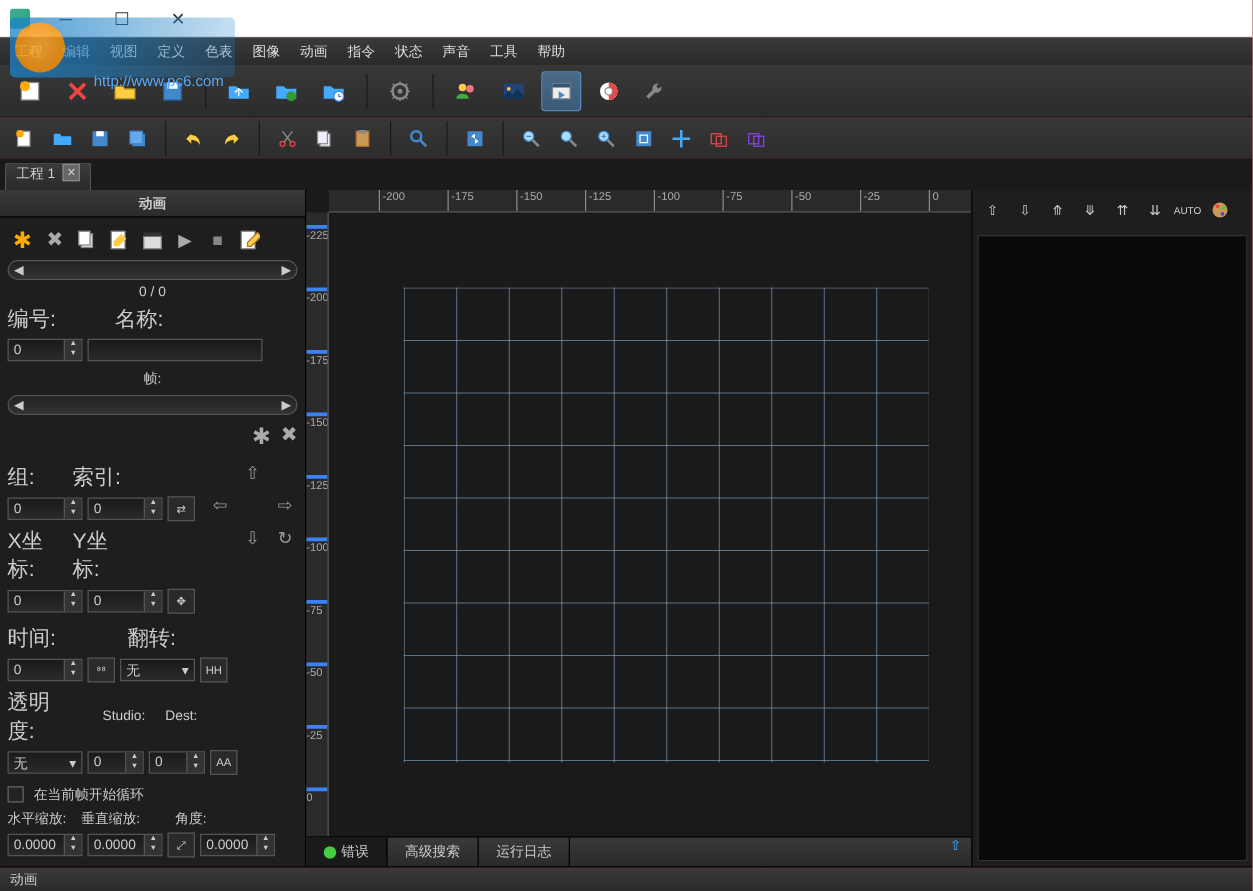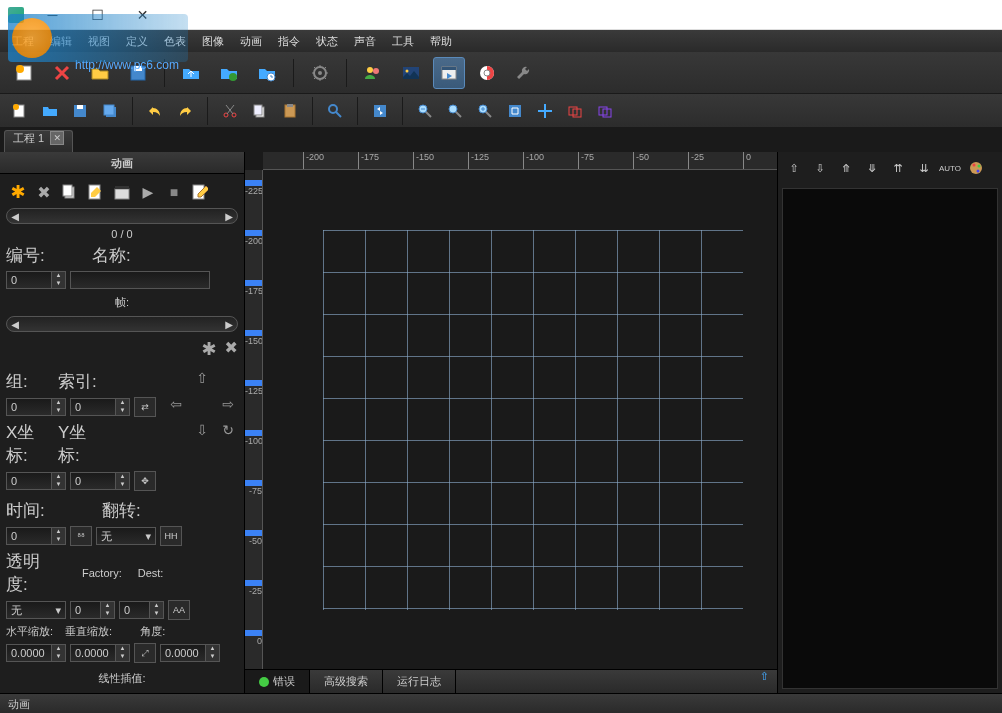--- a/index.html
+++ b/index.html
@@ -44,21 +44,21 @@
 .spinner .spbtns div{flex:1;background:#333;border-left:1px solid #555;font-size:6px;text-align:center}
 .combo{width:60px;height:18px;background:linear-gradient(#1a1a1a,#2a2a2a);border:1px solid #555;display:flex;align-items:center;padding:0 4px;position:relative}
 .combo::after{content:"▾";position:absolute;right:4px}
 .iconbtn{width:22px;height:20px;background:#2a2a2a;border:1px solid #555;display:flex;align-items:center;justify-content:center;font-size:9px}
 .checkbox{width:13px;height:13px;border:1px solid #666;background:#222;margin-right:4px}
 .centerpanel{flex:1;display:flex;flex-direction:column;background:#1a1a1a;min-width:0}
 .canvas-area{flex:1;position:relative;overflow:hidden;background:#1a1a1a}
 .ruler-h{height:18px;background:#2a2a2a;border-bottom:1px solid #555;position:relative;margin-left:18px;overflow:hidden}
 .ruler-h .tick{position:absolute;top:0;height:100%;border-left:1px solid #888;padding-left:2px;font-size:9px;color:#aaa;line-height:10px}
 .ruler-v{width:18px;background:#2a2a2a;border-right:1px solid #555;position:absolute;left:0;top:18px;bottom:0;overflow:hidden}
-.ruler-v .tick{position:absolute;left:0;width:100%;border-top:6px solid #3b82f6;font-size:9px;color:#aaa;text-align:right}
+.ruler-v .tick{position:absolute;left:0;width:100%;border-top:3px solid #3b82f6;font-size:9px;color:#aaa;text-align:left}
 .canvas{position:absolute;left:18px;top:18px;right:0;bottom:0;overflow:hidden}
 .grid{position:absolute;left:60px;top:60px;width:420px;height:380px;background:linear-gradient(180deg,#4a6a8a 0%,#6a8aaa 100%);background-image:linear-gradient(#8aaacaa0 1px,transparent 1px),linear-gradient(90deg,#8aaacaa0 1px,transparent 1px);background-size:42px 42px}
 .bottomtabs{height:24px;background:linear-gradient(#3a3a3a,#2a2a2a);display:flex;align-items:flex-start;border-top:1px solid #000}
 .btab{height:100%;padding:0 14px;display:flex;align-items:center;border-right:1px solid #000;gap:4px}
 .btab.active{background:#1a1a1a}
 .btab .dot{width:10px;height:10px;border-radius:50%}
 .statusbar{height:20px;background:linear-gradient(#3a3a3a,#2a2a2a);padding:0 8px;line-height:20px;border-top:1px solid #000}
 .organtools{display:flex;gap:2px;padding:4px;flex-wrap:wrap}
 .darkarea{flex:1;background:#0a0a0a;margin:4px;border:1px solid #333}
 .ico{width:20px;height:20px}
@@ -443,21 +443,21 @@
             </div>
           <div class="iconbtn">⁸⁸</div>
           <div class="combo">
               <span>无</span>
             </div>
           <div class="iconbtn">HH</div>
         </div>
         <div class="proprow">
             <span class="proplabel">透明度:</span>
             <span style="width:20px"></span>
-            <span>Factory:</span>
+            <span>Studio:</span>
             <span style="width:8px"></span>
             <span>Dest:</span>
           </div>
         <div class="proprow">
           <div class="combo">
               <span>无</span>
             </div>
           <div class="spinner" style="width:45px">
               <span>0</span>
               <div class="spbtns">
@@ -466,20 +466,24 @@
               </div>
             </div>
           <div class="spinner" style="width:45px">
               <span>0</span>
               <div class="spbtns">
                 <div>▲</div>
                 <div>▼</div>
               </div>
             </div>
           <div class="iconbtn">AA</div>
+        </div>
+        <div class="proprow" style="margin-top:8px">
+          <div class="checkbox"></div>
+          <span>在当前帧开始循环</span>
         </div>
         <div class="proprow">
             <span>水平缩放:</span>
             <span style="width:4px"></span>
             <span>垂直缩放:</span>
             <span style="width:20px"></span>
             <span>角度:</span>
           </div>
         <div class="proprow">
           <div class="spinner">

